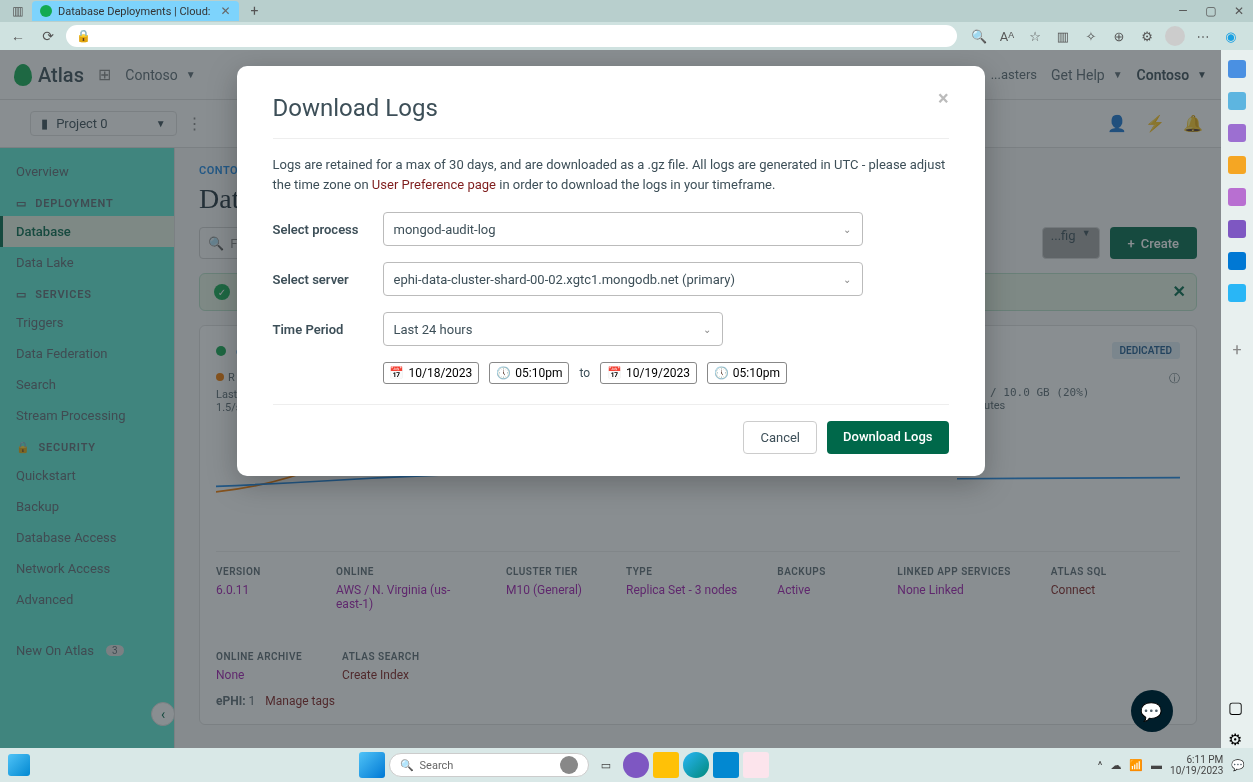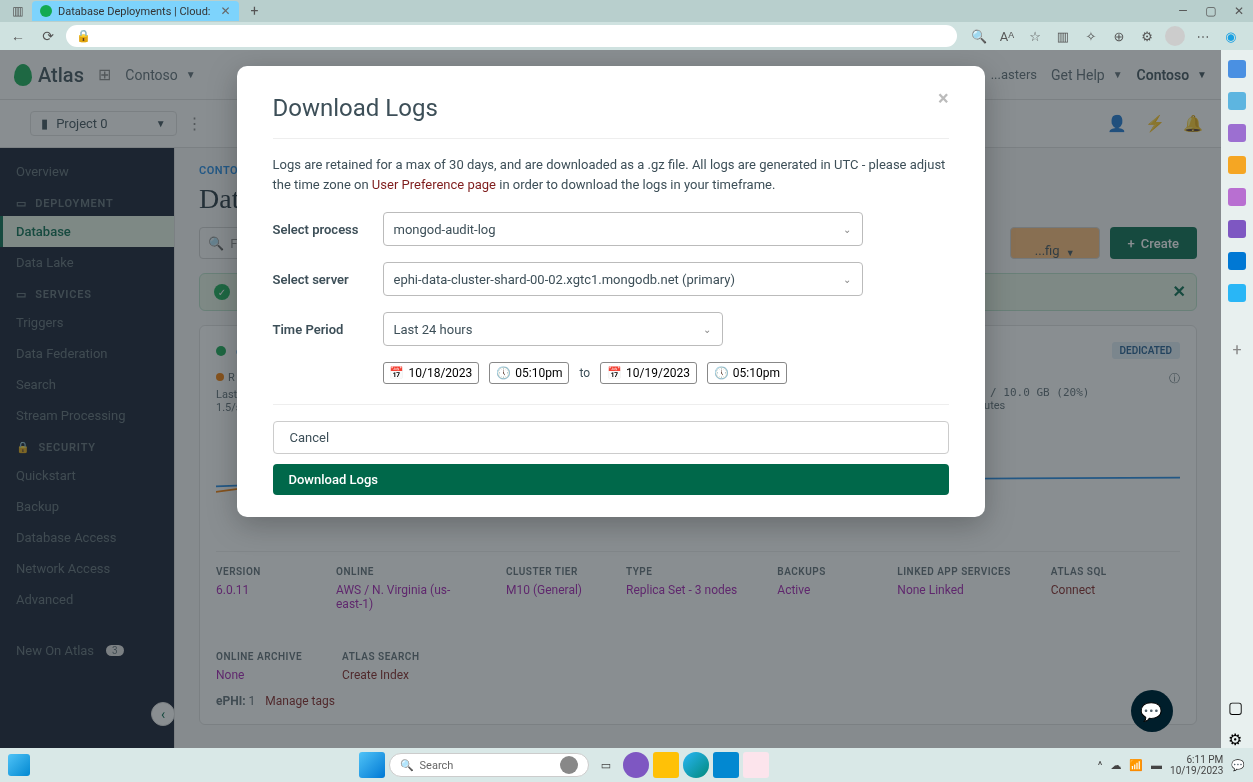--- a/index.html
+++ b/index.html
@@ -35,35 +35,35 @@
   .nav-spacer { flex: 1; }
   .nav-link { color: #5d6c74; font-size: 13px; }
 
   
   .project-bar { height: 48px; background: #fff; border-bottom: 1px solid #e0e0e0; display: flex; align-items: center; padding: 0 14px 0 30px; gap: 10px; }
   .project-picker { display: flex; align-items: center; gap: 8px; padding: 4px 10px; border: 1px solid #e0e0e0; border-radius: 4px; color: #3d4f58; font-size: 13px; }
   .proj-spacer { flex: 1; }
   .proj-icon { width: 28px; height: 28px; display: flex; align-items: center; justify-content: center; color: #5d6c74; font-size: 16px; }
 
   
-  .sidebar { position: absolute; top: 98px; left: 0; bottom: 0; width: 175px; background: #0f172a; border-right: 1px solid #e0e0e0; overflow-y: auto; padding-top: 8px; font-size: 13px; }
+  .sidebar { position: absolute; top: 98px; left: 0; bottom: 0; width: 175px; background: #5eead4; border-right: 1px solid #e0e0e0; overflow-y: auto; padding-top: 8px; font-size: 13px; }
   .sb-item { padding: 8px 16px; color: #5d6c74; cursor: pointer; display: flex; align-items: center; gap: 8px; }
   .sb-item.active { background: #e7f4e4; color: #00684a; font-weight: 500; border-left: 3px solid #00684a; padding-left: 13px; }
   .sb-heading { padding: 10px 16px 6px; color: #5d6c74; font-size: 11px; font-weight: 600; letter-spacing: 0.8px; display: flex; align-items: center; gap: 8px; }
   .sb-badge { background: #e0e0e0; border-radius: 8px; padding: 0 6px; font-size: 10px; color: #5d6c74; margin-left: 4px; }
   .sb-collapse { position: absolute; bottom: 22px; right: -1px; width: 24px; height: 24px; border: 1px solid #e0e0e0; border-radius: 50%; background: #fff; display: flex; align-items: center; justify-content: center; color: #00684a; font-size: 14px; }
 
   
   .main { position: absolute; top: 98px; left: 175px; right: 0; bottom: 0; overflow: auto; padding: 16px 24px; }
   .breadcrumb { font-size: 11px; color: #1e88e5; font-weight: 600; letter-spacing: 0.5px; margin-bottom: 6px; }
   .page-title { font-size: 28px; font-family: Georgia, serif; color: #21313c; margin-bottom: 12px; }
   .toolbar { display: flex; align-items: center; gap: 10px; margin-bottom: 14px; }
   .search-box { flex: 0 0 280px; height: 32px; border: 1px solid #d0d0d0; border-radius: 4px; display: flex; align-items: center; padding: 0 8px; gap: 6px; color: #888; font-size: 13px; }
   .tb-spacer { flex: 1; }
-  .btn-outline { height: 32px; border: 1px solid #d0d0d0; border-radius: 4px; padding: 0 24px; display: flex; align-items: flex-end; gap: 6px; font-size: 13px; color: #3d4f58; background: #fdba74; }
+  .btn-outline { height: 32px; border: 1px solid #d0d0d0; border-radius: 4px; padding: 0 8px; display: flex; align-items: flex-start; gap: 6px; font-size: 13px; color: #3d4f58; background: #a3a3a3; }
   .btn-create { height: 32px; background: #00684a; color: #fff; border-radius: 4px; padding: 0 18px; display: flex; align-items: center; gap: 6px; font-size: 13px; font-weight: 500; }
 
   .banner { background: #e7f4e4; border: 1px solid #b8e0c8; border-radius: 6px; padding: 10px 14px; display: flex; align-items: center; gap: 10px; margin-bottom: 14px; position: relative; }
   .banner .check { width: 16px; height: 16px; background: #13aa52; border-radius: 50%; color: #fff; font-size: 10px; display: flex; align-items: center; justify-content: center; }
   .banner .close { position: absolute; right: 10px; top: 8px; color: #00684a; font-weight: bold; }
 
   .cluster-card { background: #fff; border: 1px solid #e0e0e0; border-radius: 6px; padding: 16px; }
   .cluster-head { display: flex; align-items: center; gap: 10px; font-size: 14px; margin-bottom: 12px; }
   .status-dot { width: 10px; height: 10px; background: #13aa52; border-radius: 50%; }
   .dedicated-badge { background: #e1edf7; color: #1e5a8e; font-size: 10px; font-weight: 600; padding: 3px 8px; border-radius: 3px; }
@@ -92,21 +92,21 @@
   .form-row { display: flex; align-items: center; margin-bottom: 16px; }
   .form-label { width: 110px; font-size: 13px; font-weight: 600; color: #3d4f58; }
   .select { flex: 1; max-width: 480px; height: 34px; border: 1px solid #bbb; border-radius: 4px; display: flex; align-items: center; justify-content: space-between; padding: 0 10px; font-size: 13px; color: #3d4f58; }
   .select.narrow { max-width: 340px; }
   .caret { color: #888; font-size: 10px; }
 
   .dt-row { display: flex; align-items: center; gap: 10px; margin-left: 110px; margin-bottom: 20px; flex-wrap: wrap; }
   .dt-box { border: 1px solid #888; border-radius: 3px; padding: 3px 6px; font-size: 12px; display: flex; align-items: center; gap: 4px; }
   .dt-to { font-size: 12px; color: #3d4f58; }
 
-  .modal-footer { border-top: 1px solid #eee; padding-top: 16px; display: flex; justify-content: flex-end; gap: 10px; flex-direction: column; }
+  .modal-footer { border-top: 1px solid #eee; padding-top: 16px; display: flex; justify-content: flex-end; gap: 10px; }
   .btn-cancel { border: 1px solid #ccc; border-radius: 4px; padding: 8px 16px; font-size: 13px; color: #3d4f58; background: #fff; }
   .btn-primary { background: #00684a; color: #fff; border-radius: 4px; padding: 8px 16px; font-size: 13px; font-weight: 500; }
 
   
   .fab { position: absolute; bottom: 16px; right: 48px; width: 42px; height: 42px; border-radius: 50%; background: #001e2b; display: flex; align-items: center; justify-content: center; color: #13aa52; font-size: 18px; }
 
   
   .taskbar { position: absolute; bottom: 0; left: 0; right: 0; height: 34px; background: #d9e8e7; display: flex; align-items: center; padding: 0 8px; gap: 6px; font-size: 11px; }
   .tb-left { width: 22px; height: 22px; background: linear-gradient(135deg,#4fc3f7,#0288d1); border-radius: 3px; }
   .tb-center { flex: 1; display: flex; justify-content: center; gap: 4px; align-items: center; }

